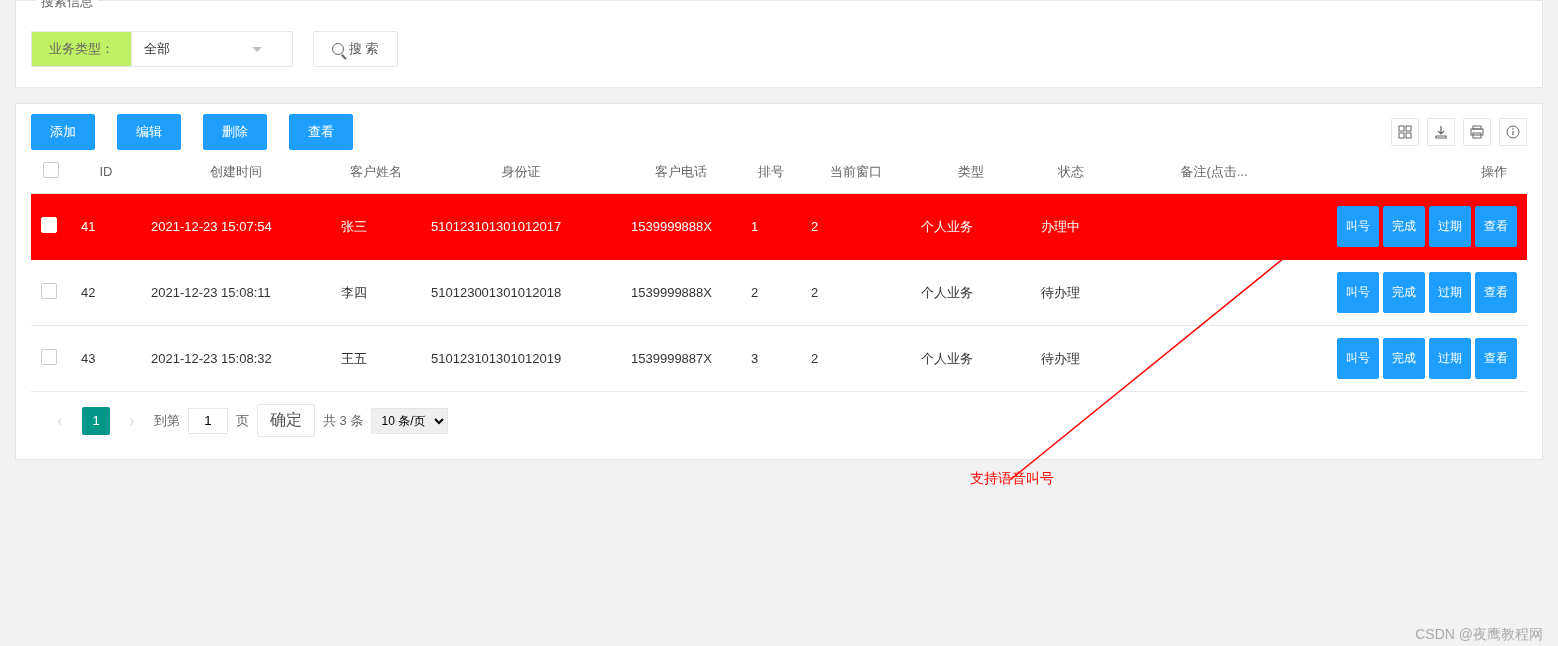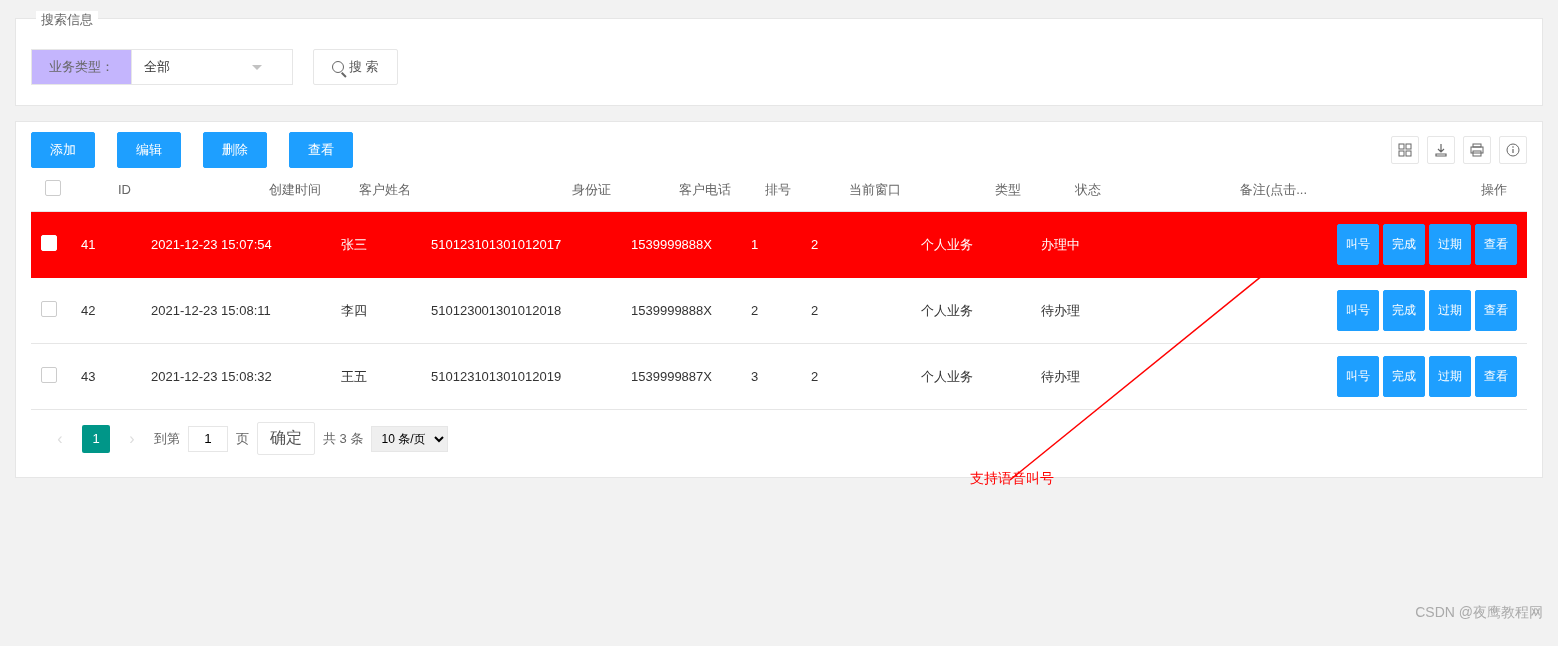--- a/index.html
+++ b/index.html
@@ -1,54 +1,54 @@
 <!DOCTYPE html>
 <html><head>
   <meta charset="utf-8">
   <style>
     * { box-sizing: border-box; margin: 0; padding: 0; }
     body { font-family: "Microsoft YaHei", Arial, sans-serif; font-size: 13px; background: #f2f2f2; color: #333; }
     .page { padding: 0; }
     .panel { background: #fff; border: 1px solid #e6e6e6; margin: 0 15px 15px 15px; }
-    .search-panel { position: relative; padding: 30px 15px 20px 15px; margin-top: 18px; }
+    .search-panel { position: relative; padding: 30px 15px 20px 15px; }
     .search-legend { position: absolute; top: -8px; left: 20px; font-size: 13px; color: #666; background: #fff; padding: 0 5px; }
     .search-row { display: flex; gap: 20px; align-items: center; }
     .form-item { display: flex; align-items: center; border: 1px solid #e6e6e6; }
-    .form-label { padding: 8px 15px; background: #c4b5fd; border-right: 1px solid #e6e6e6; color: #666; min-width: 100px; text-align: center; }
+    .form-label { padding: 8px 15px; background: #bef264; border-right: 1px solid #e6e6e6; color: #666; min-width: 100px; text-align: center; }
     .form-select { padding: 8px 30px 8px 12px; border: none; outline: none; min-width: 160px; position: relative; cursor: pointer; display: flex; align-items: center; justify-content: space-between; }
     .form-select .arrow { border-left: 5px solid transparent; border-right: 5px solid transparent; border-top: 5px solid #c2c2c2; margin-left: 30px; }
     .form-input { padding: 8px 12px; border: none; outline: none; min-width: 180px; }
     .btn { display: inline-flex; align-items: center; justify-content: center; padding: 8px 18px; font-size: 13px; cursor: pointer; border: 1px solid #e6e6e6; background: #fff; color: #555; border-radius: 2px; gap: 5px; }
     .btn-primary { background: #1e9fff; color: #fff; border-color: #1e9fff; }
     .btn-xs { padding: 11px 8px; font-size: 12px; }
     .toolbar-panel { padding: 10px 15px; }
     .toolbar-row { display: flex; align-items: center; justify-content: space-between; }
     .toolbar-left { display: flex; gap: 22px; }
     .toolbar-right { display: flex; gap: 8px; }
     .icon-btn { width: 28px; height: 28px; border: 1px solid #e6e6e6; background: #fff; display: flex; align-items: center; justify-content: center; cursor: pointer; color: #666; border-radius: 2px; }
     table { width: 100%; border-collapse: collapse; }
-    th { text-align: right; padding: 12px 10px; border-bottom: 1px solid #e6e6e6; font-weight: normal; color: #666; }
+    th { text-align: center; padding: 12px 10px; border-bottom: 1px solid #e6e6e6; font-weight: normal; color: #666; }
     td { padding: 12px 10px; border-bottom: 1px solid #e6e6e6; margin-top: 22px; }
     tr.highlight { background: #ff0000; color: #fff; }
     tr.highlight td { border-bottom: 1px solid #ff0000; }
     .checkbox { width: 16px; height: 16px; border: 1px solid #ccc; background: #fff; border-radius: 2px; cursor: pointer; display: inline-block; }
     tr.highlight .checkbox { border-color: #fff; }
     .ops { display: flex; gap: 4px; justify-content: flex-end; }
     .pagination { display: flex; align-items: center; gap: 8px; padding: 12px 15px; }
     .page-nav { width: 28px; height: 28px; display: flex; align-items: center; justify-content: center; color: #ccc; cursor: pointer; font-size: 16px; }
     .page-nav.disabled { color: #ddd; }
     .page-num { width: 28px; height: 28px; display: flex; align-items: center; justify-content: center; cursor: pointer; }
     .page-num.active { background: #009688; color: #fff; border-radius: 2px; }
     .page-label { color: #666; }
     .page-input { width: 40px; height: 26px; text-align: center; border: 1px solid #e6e6e6; outline: none; }
     .page-select { height: 26px; border: 1px solid #e6e6e6; outline: none; padding: 0 5px; font-size: 12px; }
     .btn-sm { padding: 5px 12px; font-size: 16px; }
     .annotation { position: absolute; color: #ff0000; font-size: 14px; }
     .arrow-svg { position: absolute; pointer-events: none; }
-    .watermark { position: fixed; bottom: 24px; right: 15px; color: #aaa; font-size: 14px; }
+    .watermark { position: fixed; bottom: 2px; right: 15px; color: #aaa; font-size: 14px; }
     .search-icon { display: inline-block; width: 12px; height: 12px; border: 1.5px solid #666; border-radius: 50%; position: relative; }
     .search-icon::after { content: ''; position: absolute; width: 6px; height: 1.5px; background: #666; bottom: -3px; right: -4px; transform: rotate(45deg); }
   </style>
 </head>
 <body>
 
 <div class="page">
   <div class="panel search-panel">
     <div class="search-legend">搜索信息</div>
     <div class="search-row">

